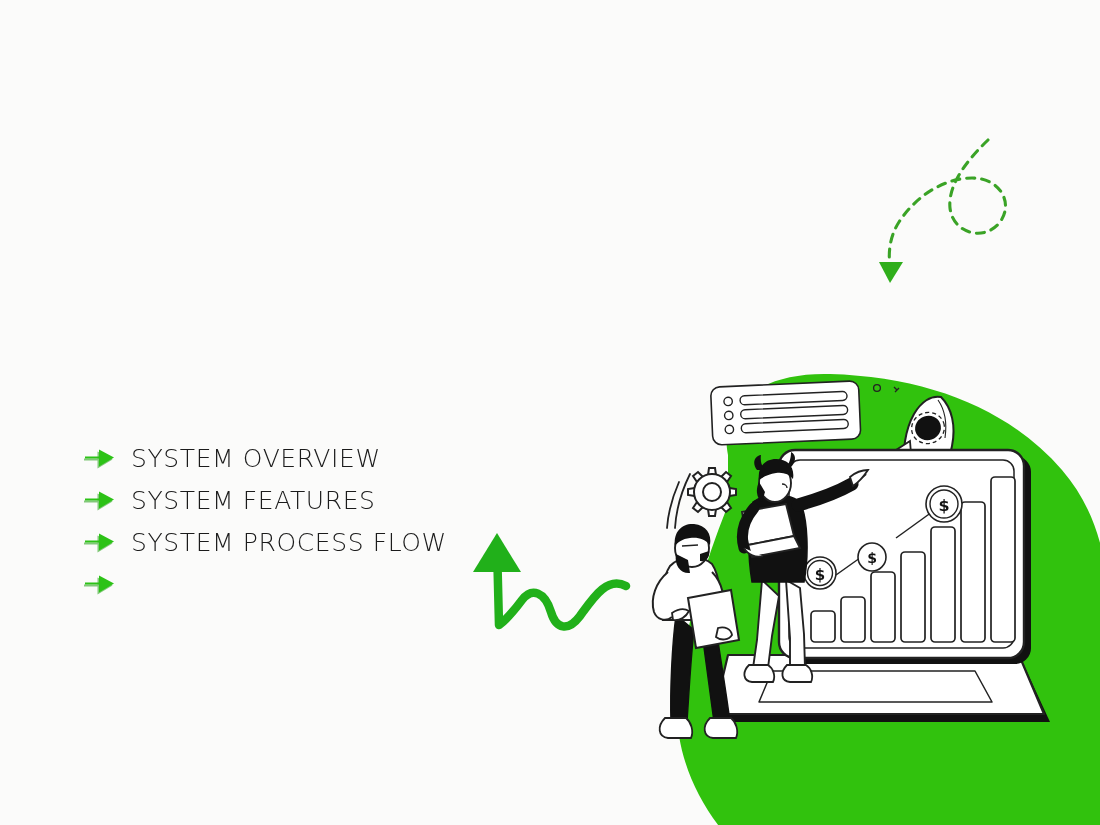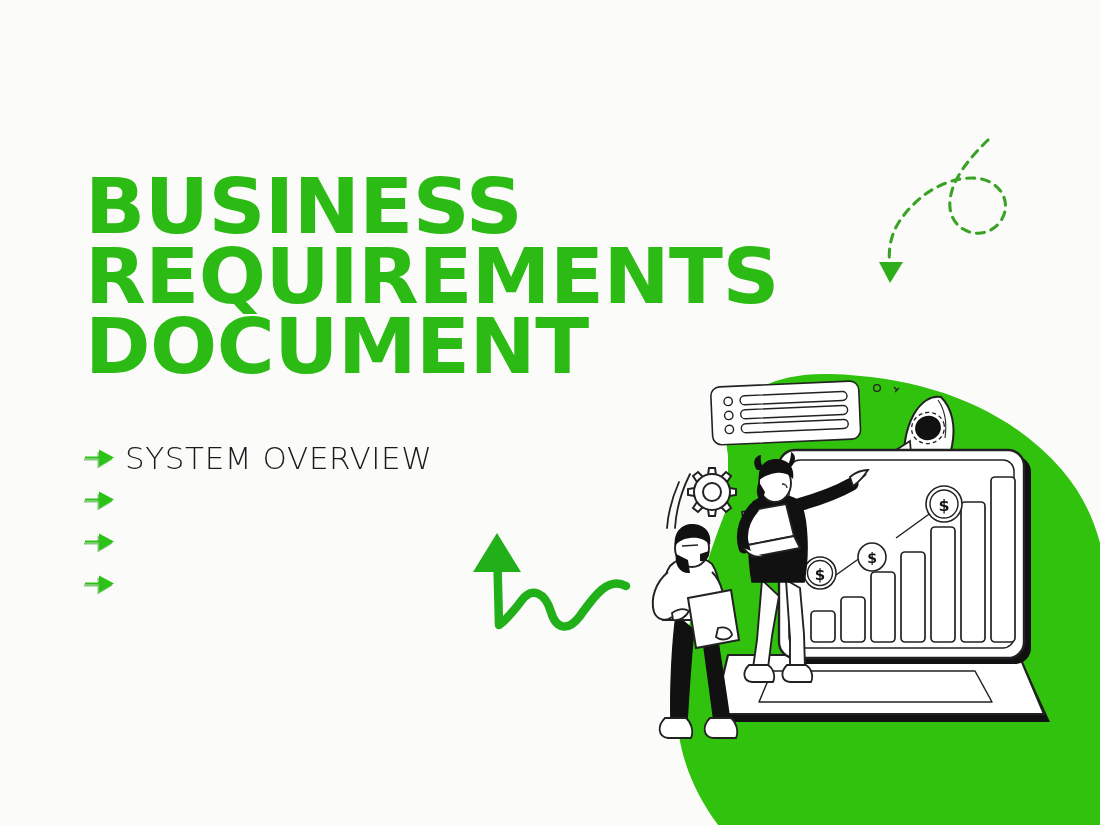--- a/index.html
+++ b/index.html
@@ -48,25 +48,26 @@
   }
   .bullet-arrow {
     width:32px; height:22px;
     flex:0 0 32px;
     margin-right:9px;
     display:block;
   }
   .bullet-text {
     font-family:"DejaVu Sans", sans-serif;
     font-weight:300;
-    font-size:31px;
+    font-size:25px;
     letter-spacing:0.6px;
     color:#1b1b1b;
     text-transform:uppercase;
     white-space:nowrap;
+    margin-left:6px;
   }
 
   
   #illustration {
     position:absolute;
     left:0; top:0;
     width:1100px; height:825px;
     pointer-events:none;
   }
   #illustration svg { display:block; }
@@ -280,52 +281,49 @@
                  C 607 576, 593 598, 580 616
                  C 568 632, 556 629, 551 612
                  C 545 592, 532 587, 522 600
                  C 513 612, 506 620, 499 625
                  L 497 545" fill="none" stroke="#21b01a" stroke-width="8.5" stroke-linecap="round" stroke-linejoin="round"></path>
         <path d="M 497 533 L 521 572 L 473 572 Z" fill="#21b01a"></path>
       </g>
     </svg>
   </div>
 
-  <div id="title-block">
-    <div class="title-line">BUSINESS</div>
-    <div class="title-line">REQUIREMENTS</div>
-    <div class="title-line">DOCUMENT</div>
-  </div>
 
   <div id="bullet-list">
 
     <div class="bullet-row">
       <svg class="bullet-arrow" viewBox="0 0 32 22">
         <path d="M 1 11.5 L 15 11.5 L 15 19.5 L 30 10.5 L 15 2.5 L 15 9.5 L 1 9.5 Z" fill="#1e9e0f" opacity="0.55" transform="translate(-1.5,2)"></path>
         <path d="M 1 11.5 L 15 11.5 L 15 19.5 L 30 10.5 L 15 2.5 L 15 9.5 L 1 9.5 Z" fill="#2cc216"></path>
       </svg>
       <span class="bullet-text">SYSTEM OVERVIEW</span>
     </div>
 
     <div class="bullet-row">
       <svg class="bullet-arrow" viewBox="0 0 32 22">
         <path d="M 1 11.5 L 15 11.5 L 15 19.5 L 30 10.5 L 15 2.5 L 15 9.5 L 1 9.5 Z" fill="#1e9e0f" opacity="0.55" transform="translate(-1.5,2)"></path>
         <path d="M 1 11.5 L 15 11.5 L 15 19.5 L 30 10.5 L 15 2.5 L 15 9.5 L 1 9.5 Z" fill="#2cc216"></path>
       </svg>
+      <span class="bullet-text">SYSTEM FEATURES</span>
+    </div>
+
+    <div class="bullet-row">
+      <svg class="bullet-arrow" viewBox="0 0 32 22">
+        <path d="M 1 11.5 L 15 11.5 L 15 19.5 L 30 10.5 L 15 2.5 L 15 9.5 L 1 9.5 Z" fill="#1e9e0f" opacity="0.55" transform="translate(-1.5,2)"></path>
+        <path d="M 1 11.5 L 15 11.5 L 15 19.5 L 30 10.5 L 15 2.5 L 15 9.5 L 1 9.5 Z" fill="#2cc216"></path>
+      </svg>
+      <span class="bullet-text">SYSTEM PROCESS FLOW</span>
     </div>
 
     <div class="bullet-row">
       <svg class="bullet-arrow" viewBox="0 0 32 22">
         <path d="M 1 11.5 L 15 11.5 L 15 19.5 L 30 10.5 L 15 2.5 L 15 9.5 L 1 9.5 Z" fill="#1e9e0f" opacity="0.55" transform="translate(-1.5,2)"></path>
         <path d="M 1 11.5 L 15 11.5 L 15 19.5 L 30 10.5 L 15 2.5 L 15 9.5 L 1 9.5 Z" fill="#2cc216"></path>
       </svg>
     </div>
 
-    <div class="bullet-row">
-      <svg class="bullet-arrow" viewBox="0 0 32 22">
-        <path d="M 1 11.5 L 15 11.5 L 15 19.5 L 30 10.5 L 15 2.5 L 15 9.5 L 1 9.5 Z" fill="#1e9e0f" opacity="0.55" transform="translate(-1.5,2)"></path>
-        <path d="M 1 11.5 L 15 11.5 L 15 19.5 L 30 10.5 L 15 2.5 L 15 9.5 L 1 9.5 Z" fill="#2cc216"></path>
-      </svg>
-    </div>
-
   </div>
 
 </div>
 
 </body></html>

